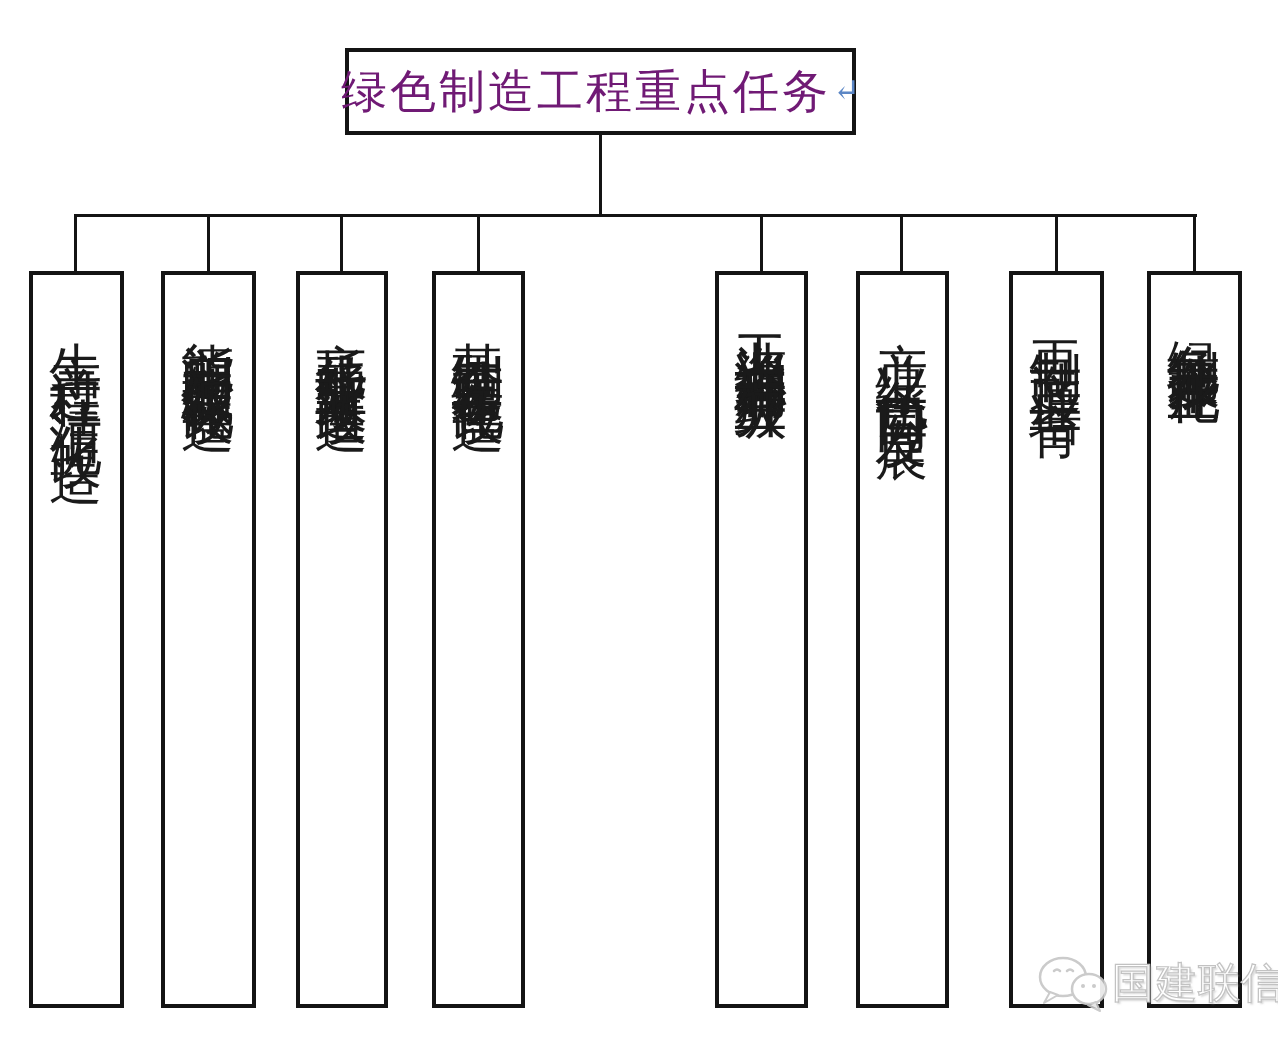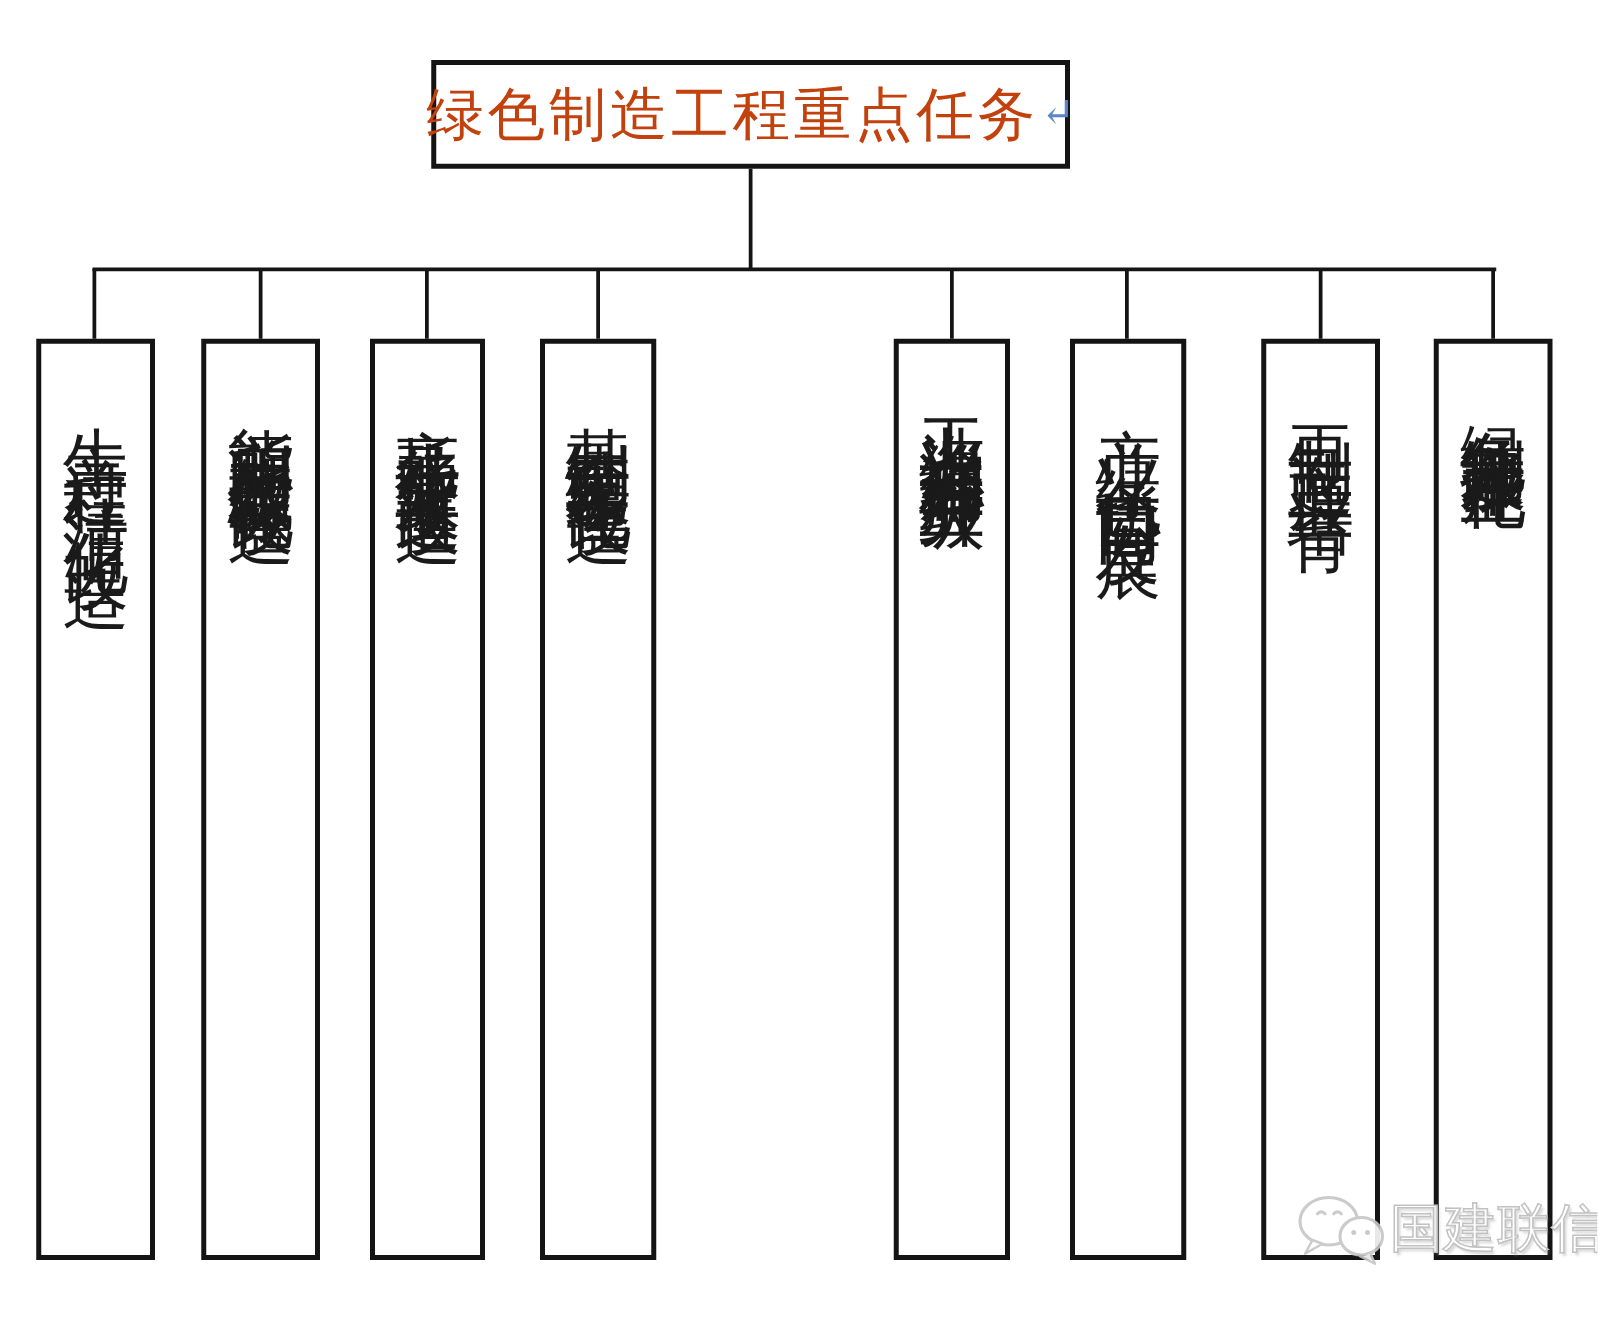--- a/index.html
+++ b/index.html
@@ -21,21 +21,21 @@
     border: 4px solid #141414;
     background: #ffffff;
     display: flex;
     align-items: center;
     justify-content: center;
   }
   .title-text {
     font-size: 46px;
     letter-spacing: 3px;
     white-space: nowrap;
-    color: #c2410c;
+    color: #701a75;
   }
   .return-mark {
     font-size: 32px;
     color: #5b86c5;
     margin-left: 2px;
     transform: translateY(-2px);
   }
 
   
   .line { position: absolute; background: #141414; }

